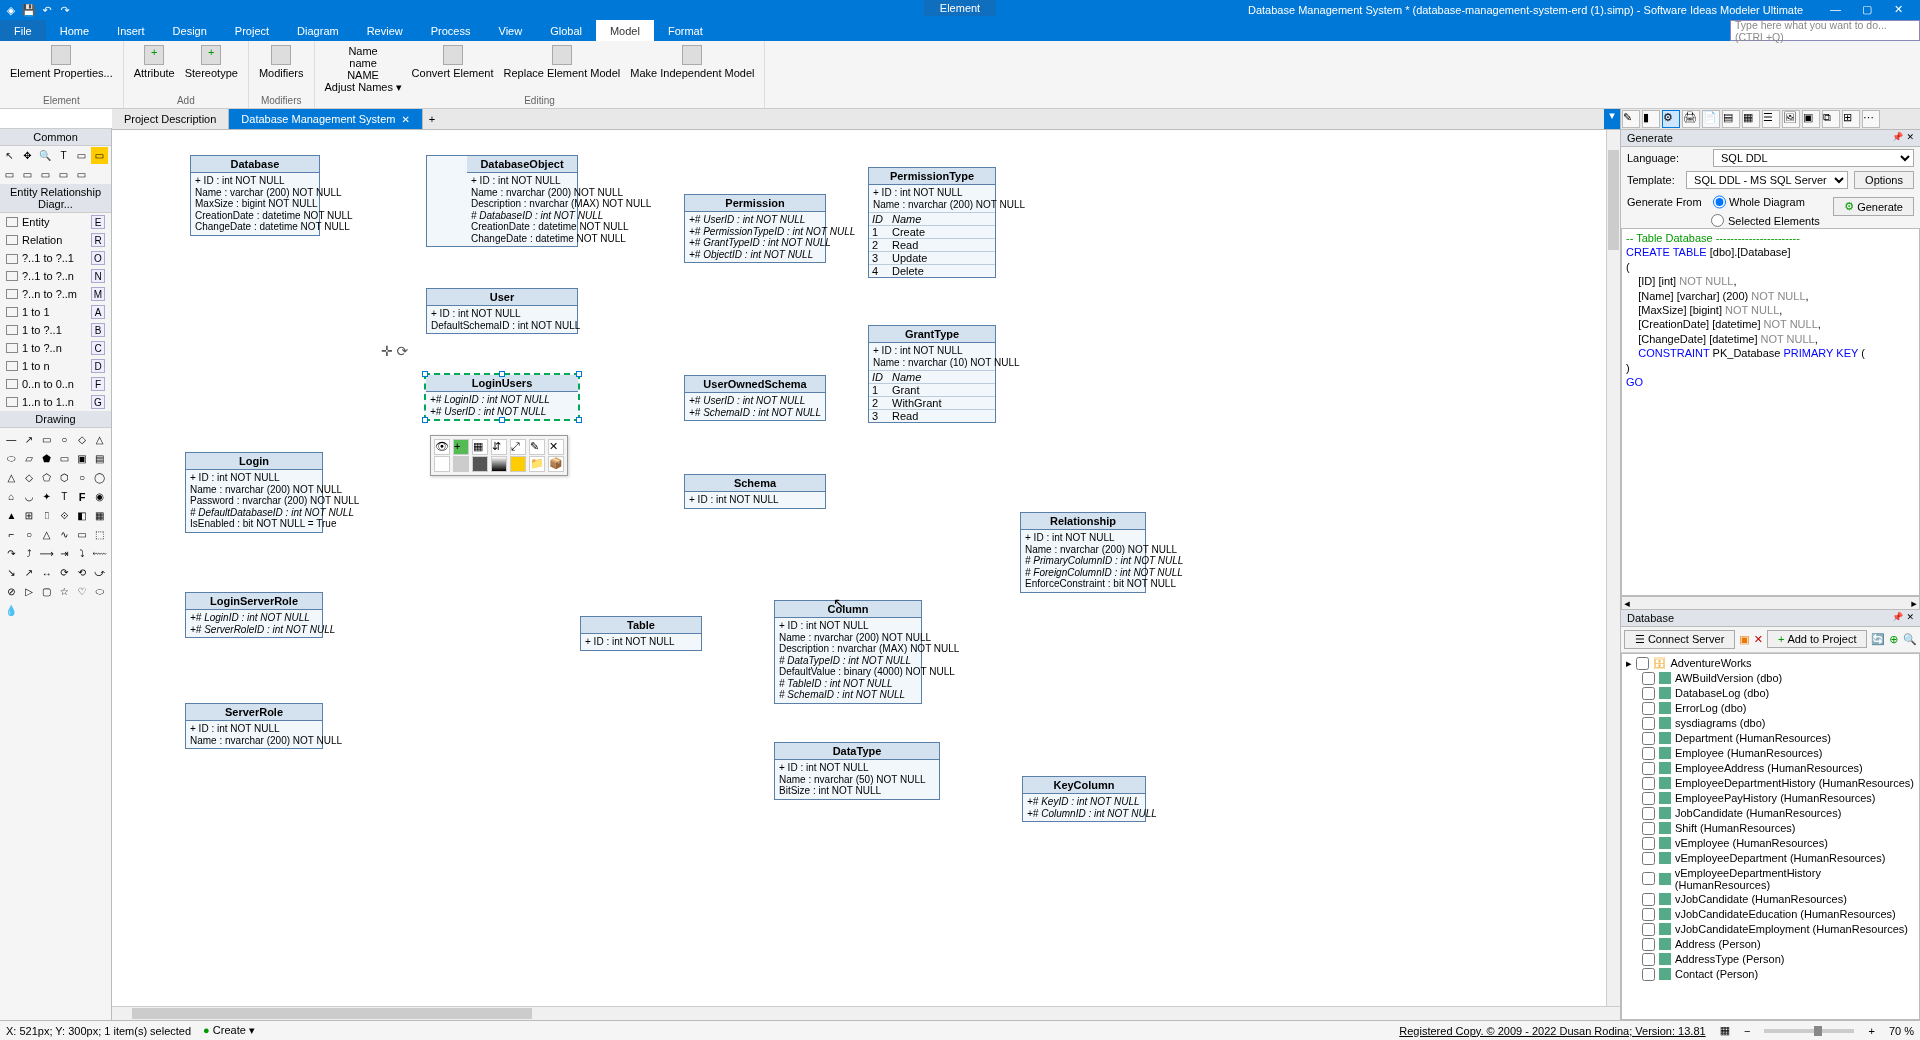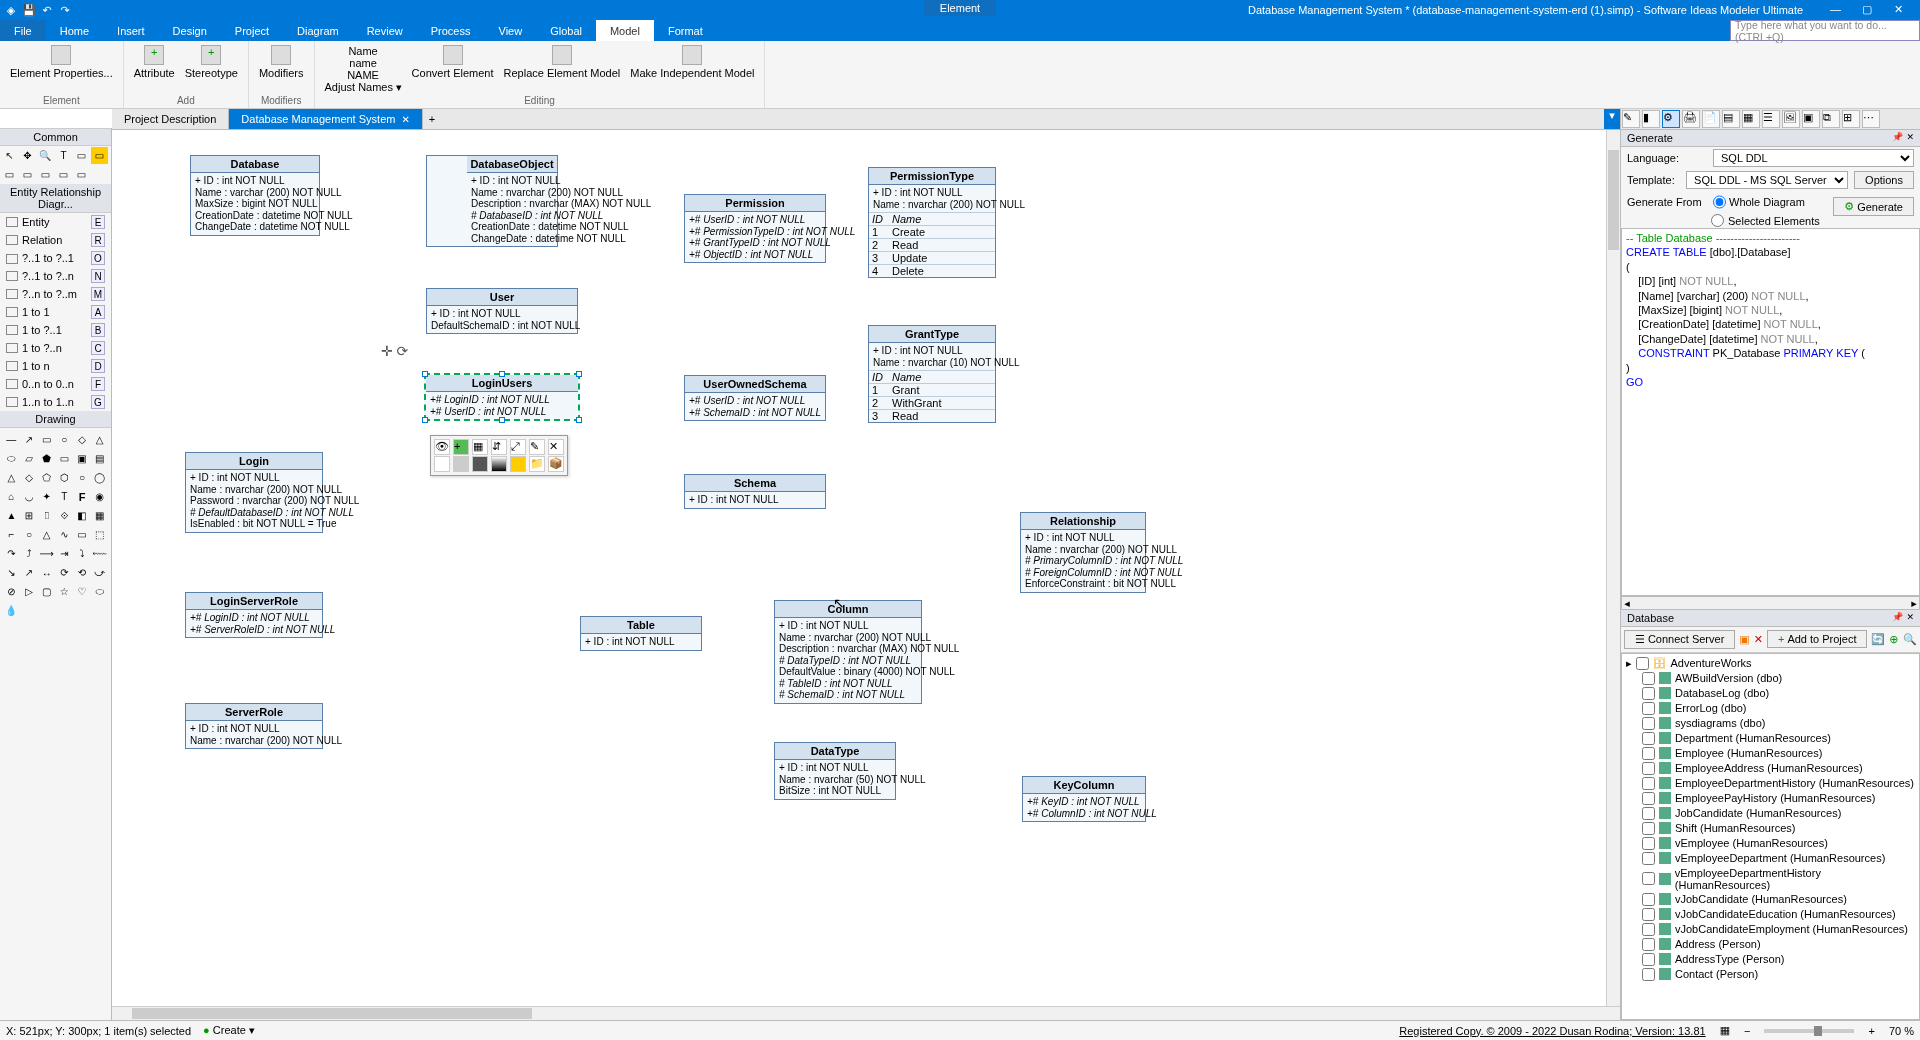--- a/index.html
+++ b/index.html
@@ -348,21 +348,21 @@
     <div class="entity" style="left:78px; top:25px; width:130px;">
       <div class="head">Database</div>
       <div class="body" id="e-Database">
           <div class="row">+ ID : int NOT NULL</div>
           <div class="row">Name : varchar (200)  NOT NULL</div>
           <div class="row">MaxSize : bigint NOT NULL</div>
           <div class="row">CreationDate : datetime NOT NULL</div>
           <div class="row">ChangeDate : datetime NOT NULL</div>
         </div>
     </div>
-    <div class="entity" style="left:314px; top:25px; width:132px;padding-left:40px;">
+    <div class="entity" style="left:314px; top:25px; width:152px;padding-left:40px;">
       <div class="head">DatabaseObject</div>
       <div class="body" id="e-DatabaseObject">
           <div class="row">+ ID : int NOT NULL</div>
           <div class="row">Name : nvarchar (200)  NOT NULL</div>
           <div class="row">Description : nvarchar (MAX)  NOT NULL</div>
           <div class="row it"># DatabaseID : int NOT NULL</div>
           <div class="row">CreationDate : datetime NOT NULL</div>
           <div class="row">ChangeDate : datetime NOT NULL</div>
         </div>
     </div>
@@ -489,21 +489,21 @@
       <div class="body" id="e-Column">
           <div class="row">+ ID : int NOT NULL</div>
           <div class="row">Name : nvarchar (200)  NOT NULL</div>
           <div class="row">Description : nvarchar (MAX)  NOT NULL</div>
           <div class="row it"># DataTypeID : int NOT NULL</div>
           <div class="row">DefaultValue : binary (4000)  NOT NULL</div>
           <div class="row it"># TableID : int NOT NULL</div>
           <div class="row it"># SchemaID : int NOT NULL</div>
         </div>
     </div>
-    <div class="entity" style="left:662px; top:612px; width:122px;">
+    <div class="entity" style="left:662px; top:612px; width:166px;">
       <div class="head">DataType</div>
       <div class="body" id="e-DataType">
           <div class="row">+ ID : int NOT NULL</div>
           <div class="row">Name : nvarchar (50)  NOT NULL</div>
           <div class="row">BitSize : int NOT NULL</div>
         </div>
     </div>
     <div class="entity" style="left:910px; top:646px; width:124px;">
       <div class="head">KeyColumn</div>
       <div class="body" id="e-KeyColumn">

